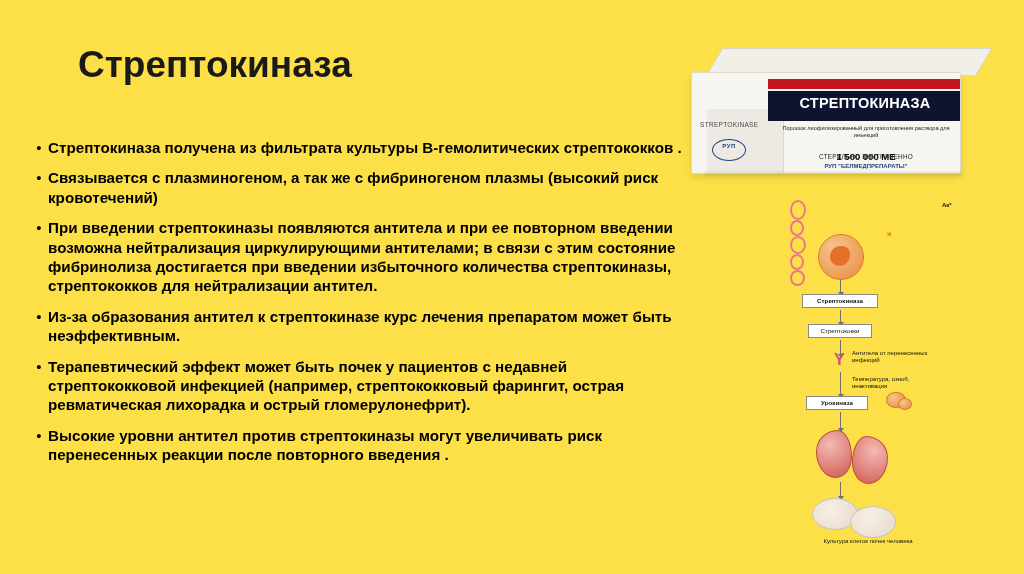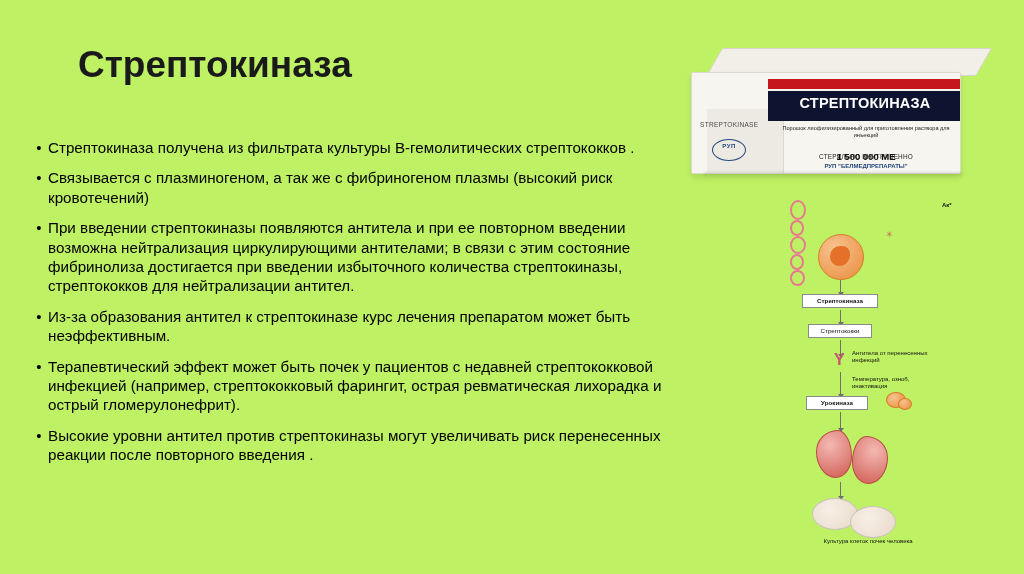--- a/index.html
+++ b/index.html
@@ -12,21 +12,21 @@
     width: 1024px;
     height: 574px;
     overflow: hidden;
     font-family: "Liberation Sans", sans-serif;
     color: #000000;
     position: relative;
   }
   .slide {
     position: absolute;
     inset: 0;
-    background: #bef264;
+    background: #fde047;
   }
 
   
   .title {
     position: absolute;
     left: 78px;
     top: 44px;
     font-size: 37px;
     font-weight: bold;
     letter-spacing: 0px;
@@ -52,20 +52,21 @@
     text-align: center;
     font-size: 15px;
     line-height: 19px;
     color: #000;
   }
   .bullet .txt {
     flex: 1 1 auto;
     font-size: 15.2px;
     line-height: 19.4px;
     color: #000;
+    font-weight: bold;
   }
 
   
   .photo {
     position: absolute;
     left: 676px;
     top: 36px;
     width: 330px;
     height: 160px;
   }

